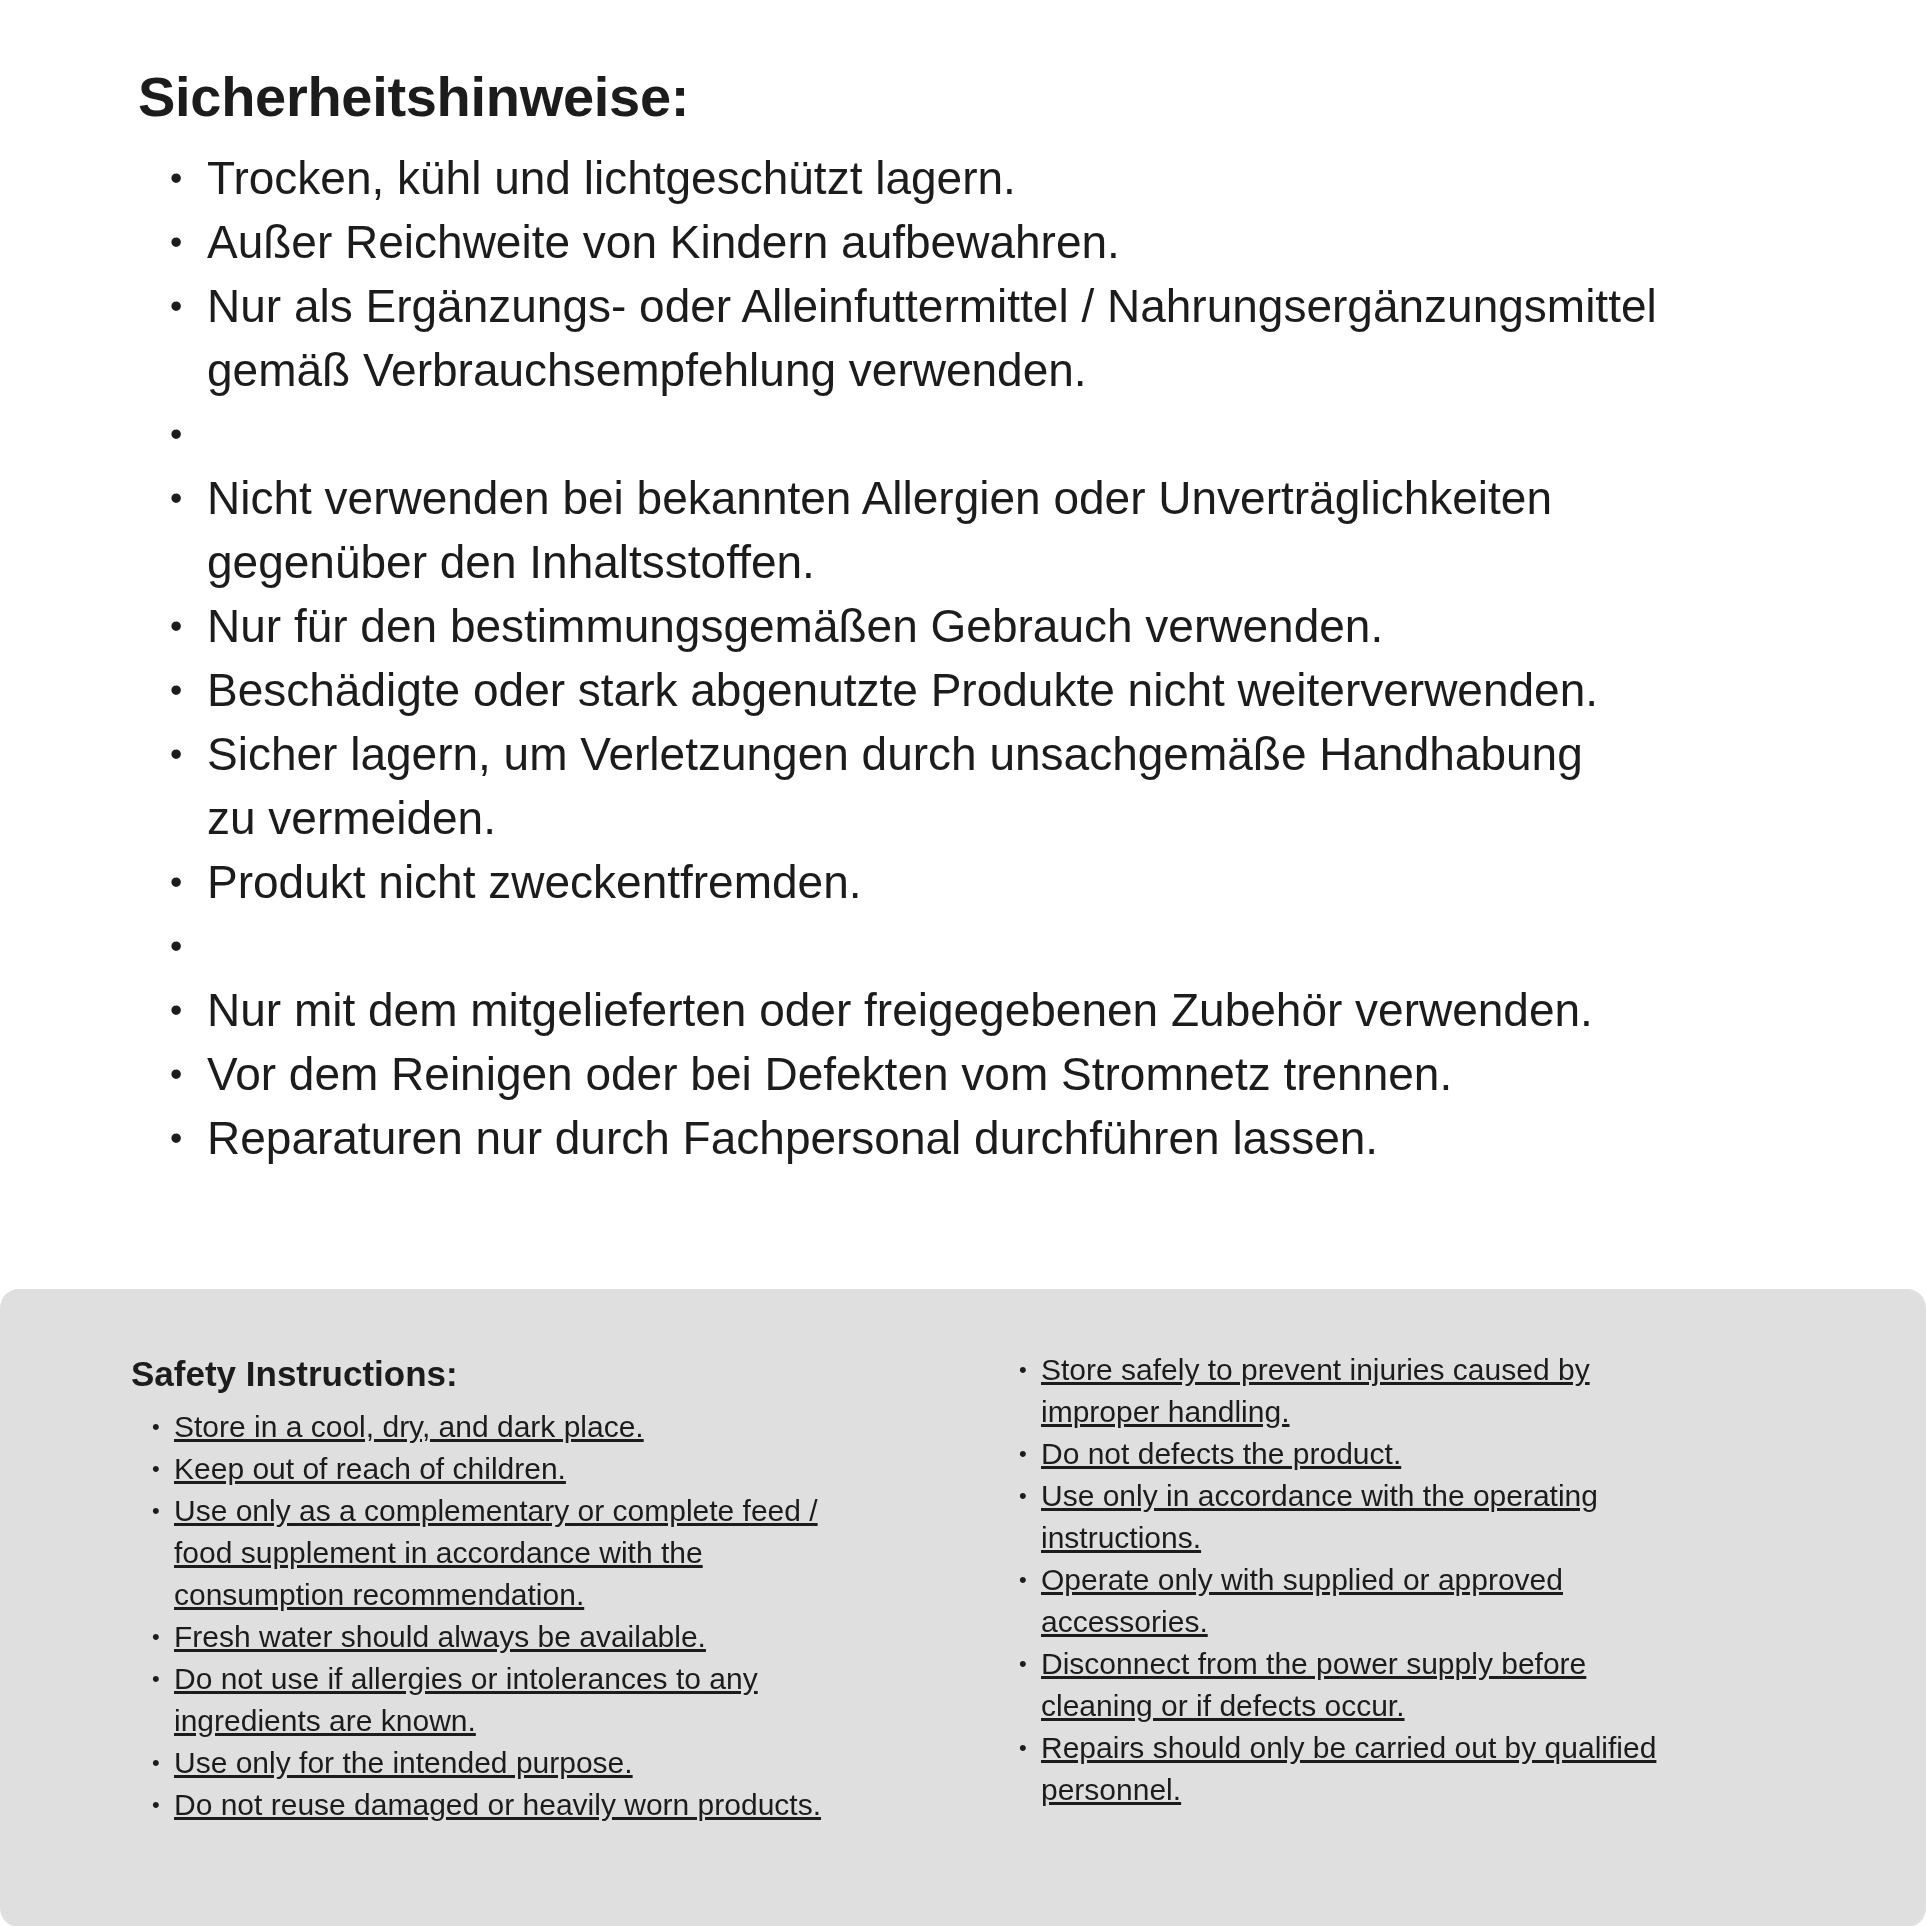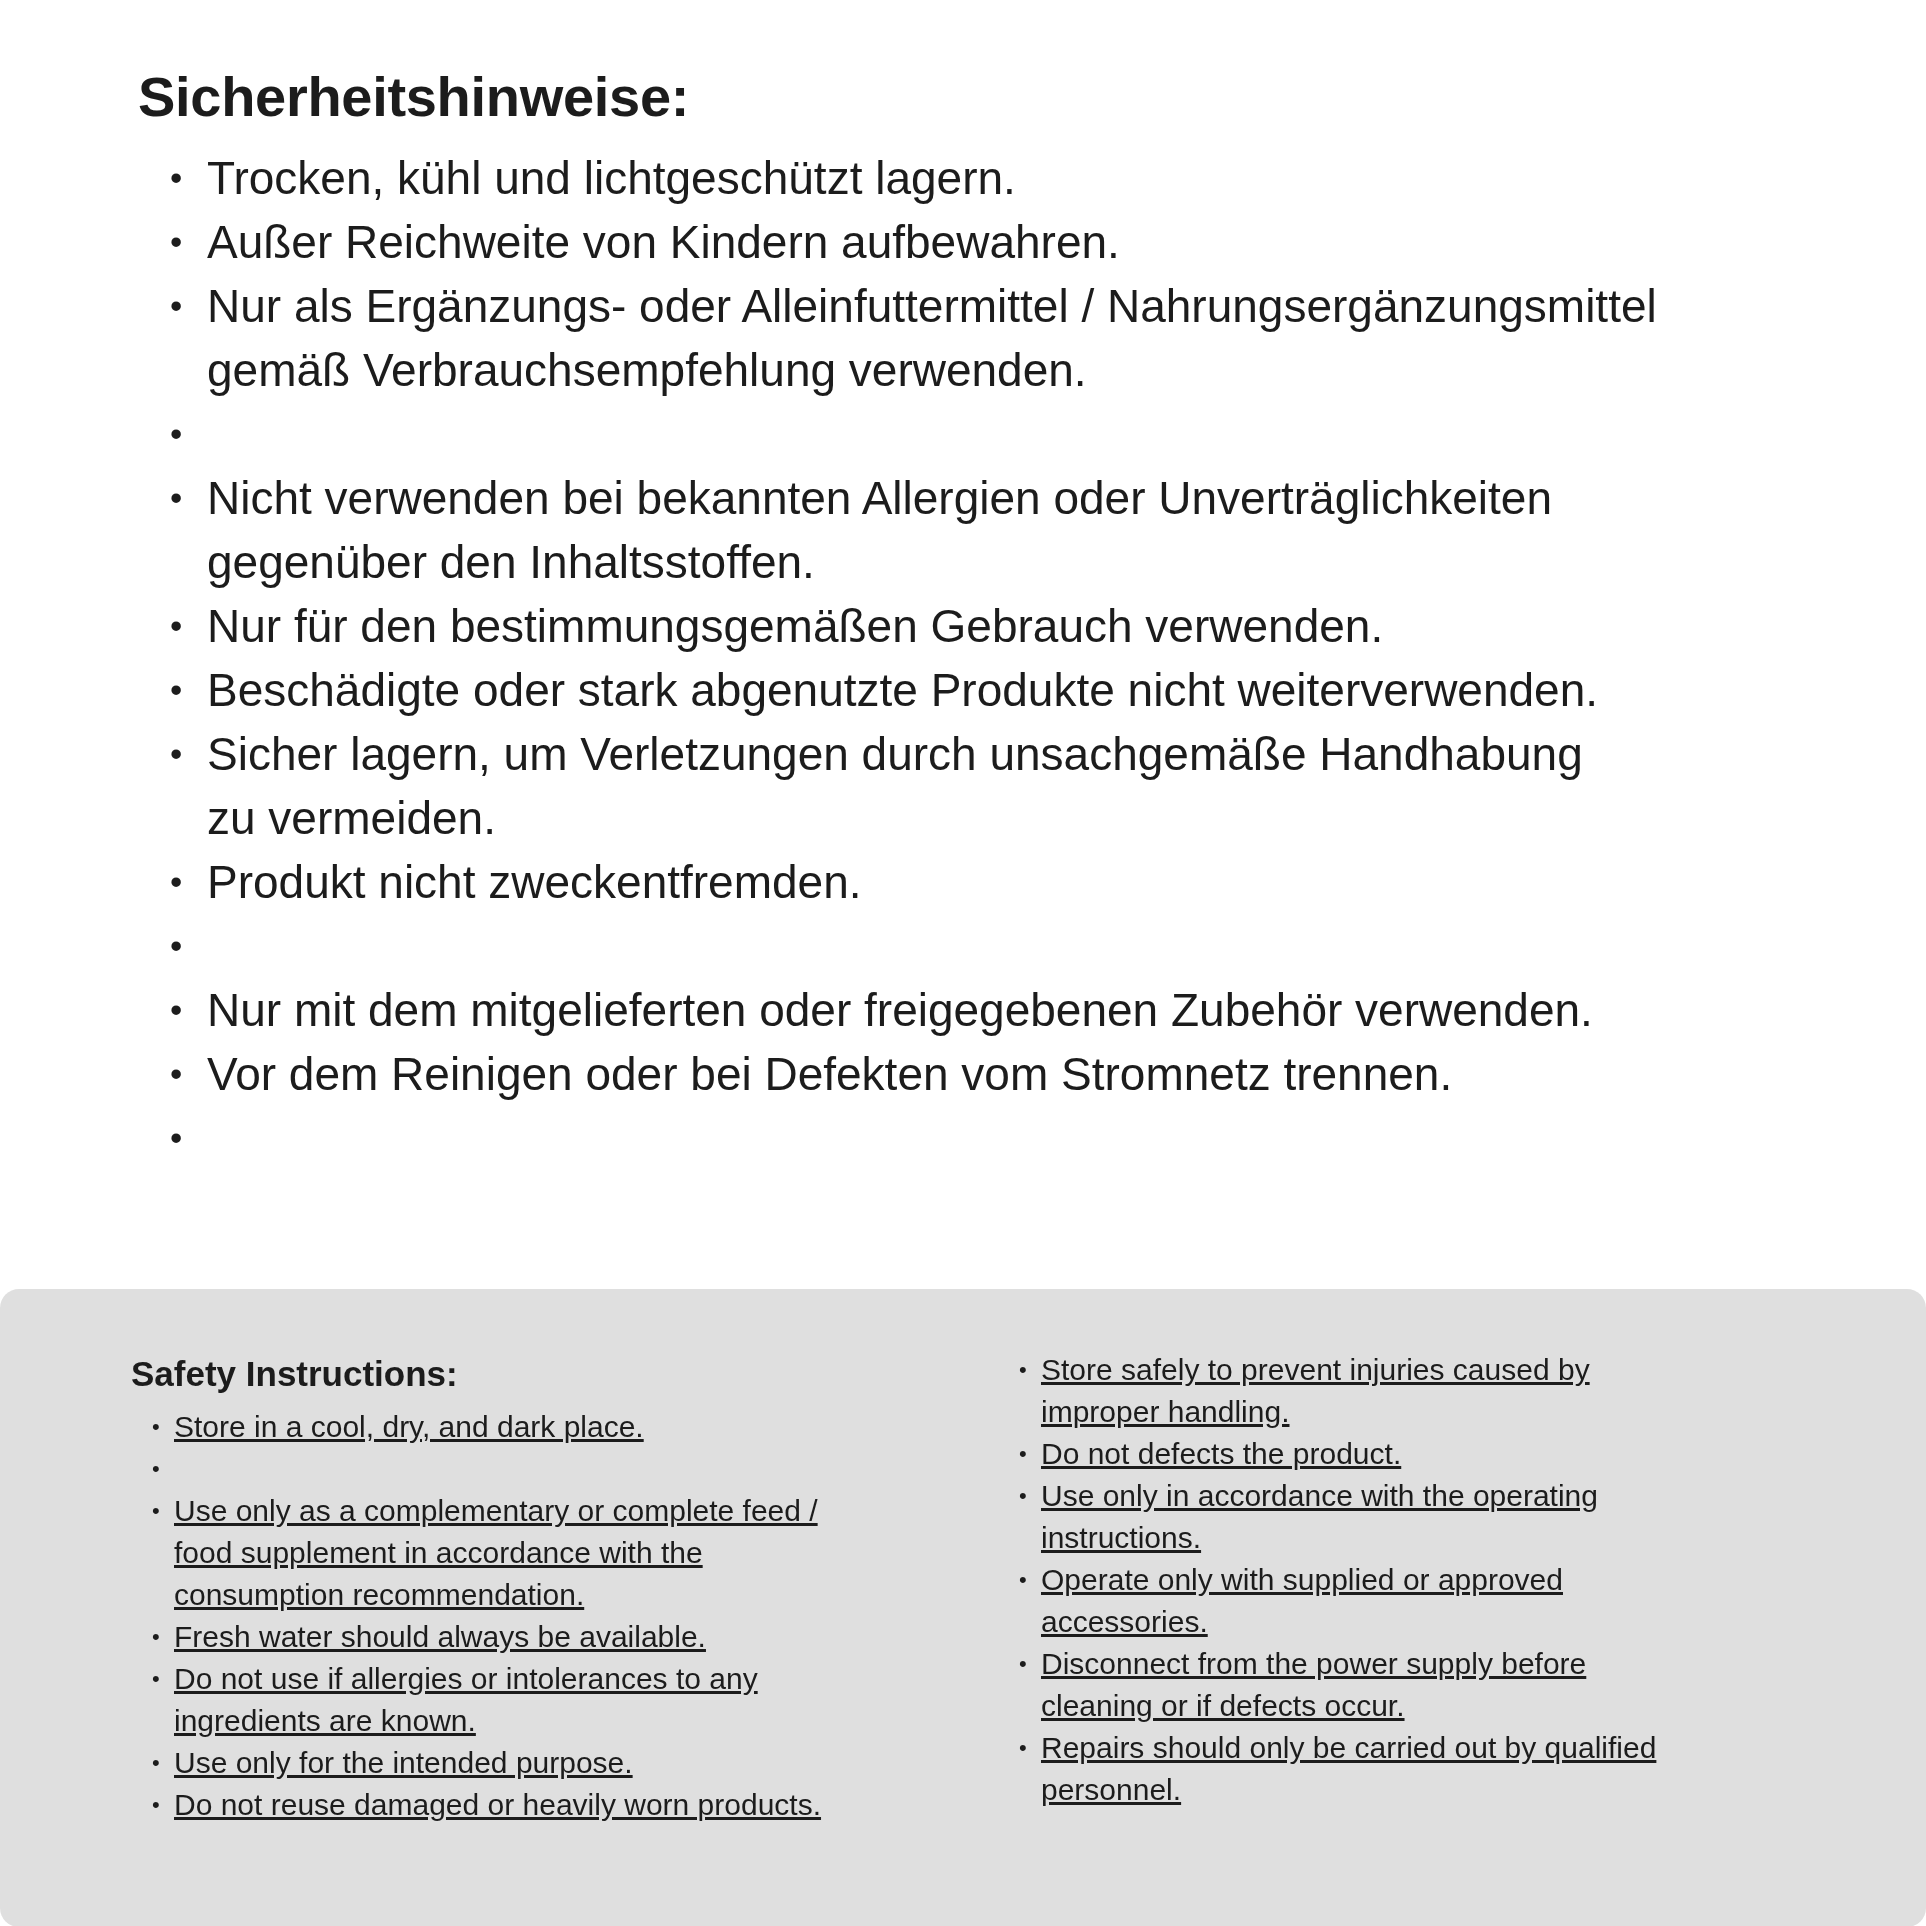--- a/index.html
+++ b/index.html
@@ -127,34 +127,36 @@
       <div class="de-row">
         <span class="de-dot">•</span>
         <span class="de-text">Nur mit dem mitgelieferten oder freigegebenen Zubehör verwenden.</span>
       </div>
       <div class="de-row">
         <span class="de-dot">•</span>
         <span class="de-text">Vor dem Reinigen oder bei Defekten vom Stromnetz trennen.</span>
       </div>
       <div class="de-row">
         <span class="de-dot">•</span>
+        <span class="de-text">Reparaturen nur durch Fachpersonal durchführen lassen.</span>
       </div>
     </div>
   </div>
 
   <div class="band">
     <div class="en-title">Safety Instructions:</div>
 
     <div class="en-list en-list-left">
       <div class="en-row">
         <span class="en-dot">•</span>
         <span class="en-text">Store in a cool, dry, and dark place.</span>
       </div>
       <div class="en-row">
         <span class="en-dot">•</span>
+        <span class="en-text">Keep out of reach of children.</span>
       </div>
       <div class="en-row">
         <span class="en-dot">•</span>
         <span class="en-text">Use only as a complementary or complete feed /
 food supplement in accordance with the
 consumption recommendation.</span>
       </div>
       <div class="en-row">
         <span class="en-dot">•</span>
         <span class="en-text">Fresh water should always be available.</span>

